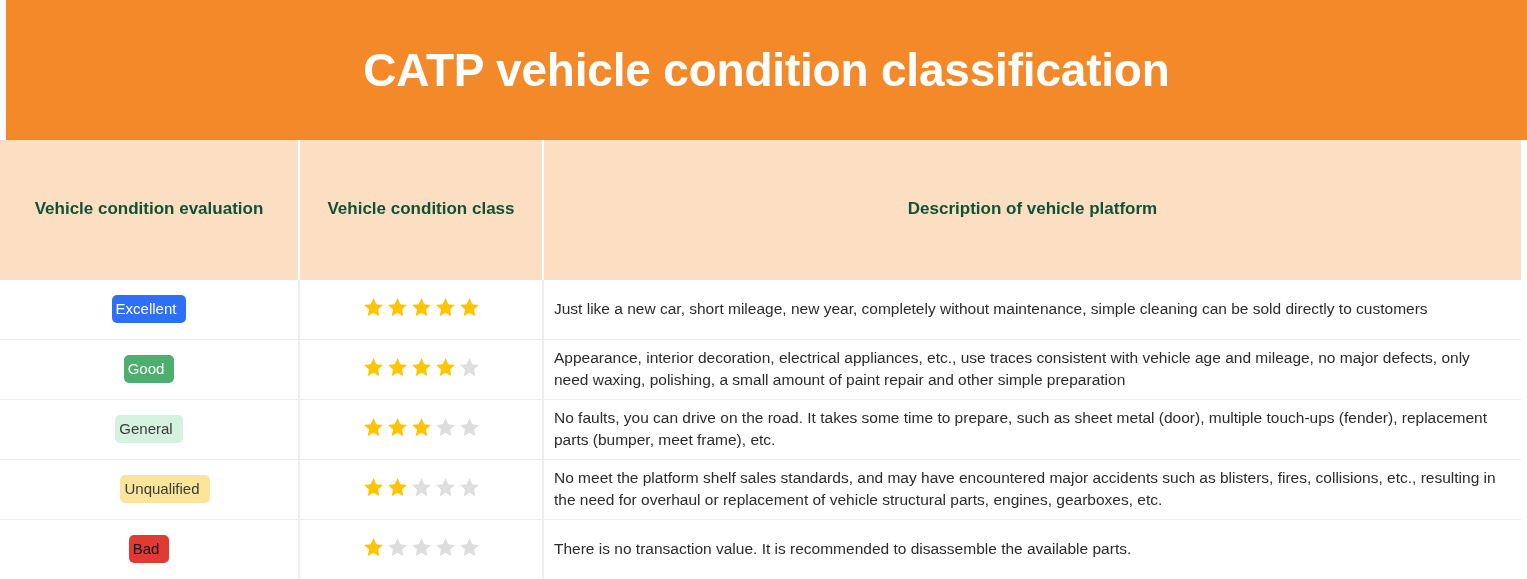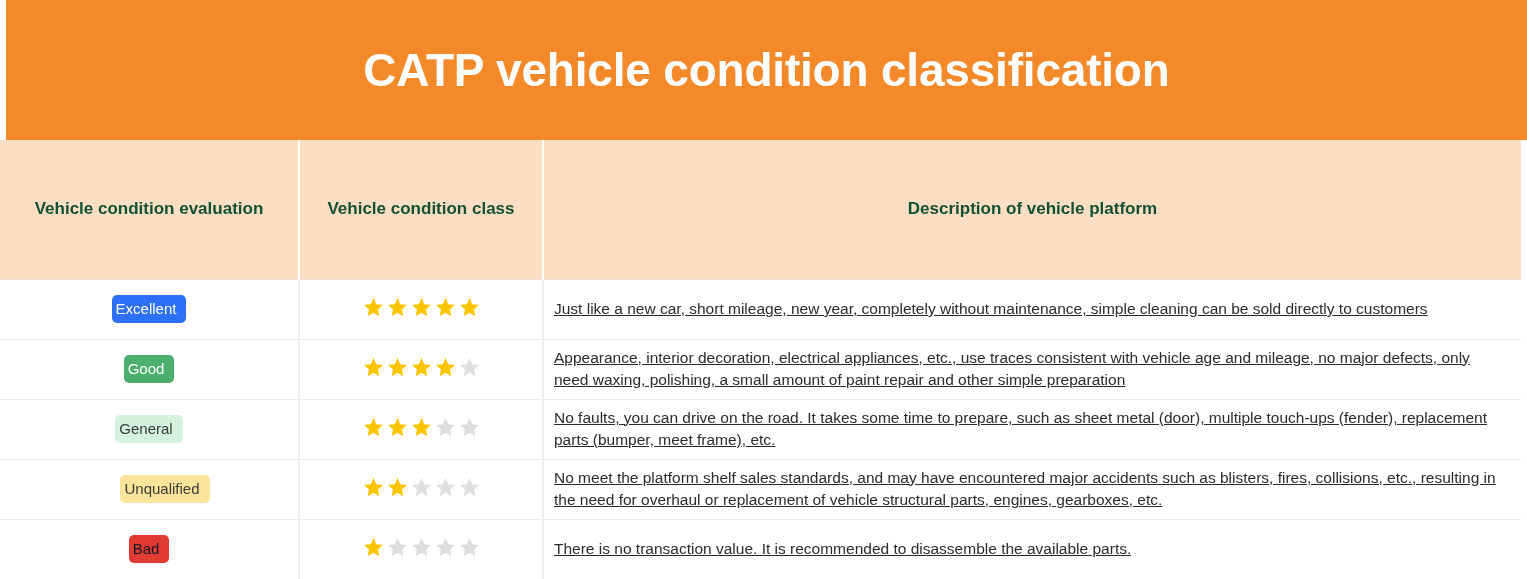--- a/index.html
+++ b/index.html
@@ -92,21 +92,20 @@
   tbody tr:last-child td { border-bottom: 1px solid #ececec; }
 
   td.eval-cell  { text-align: center; padding: 4px 0; }
   td.class-cell { text-align: center; padding: 4px 0; }
   td.desc-cell  {
     text-align: left;
     padding: 6px 14px 6px 10px;
     color: #2b2b2b;
     font-size: 15.5px;
     line-height: 1.45;
-    text-decoration: underline;
   }
 
   
   .badge {
     display: inline-block;
     font-size: 15px;
     line-height: 1;
     padding: 6px 10px 7px 4px;
     border-radius: 5px;
     white-space: nowrap;

